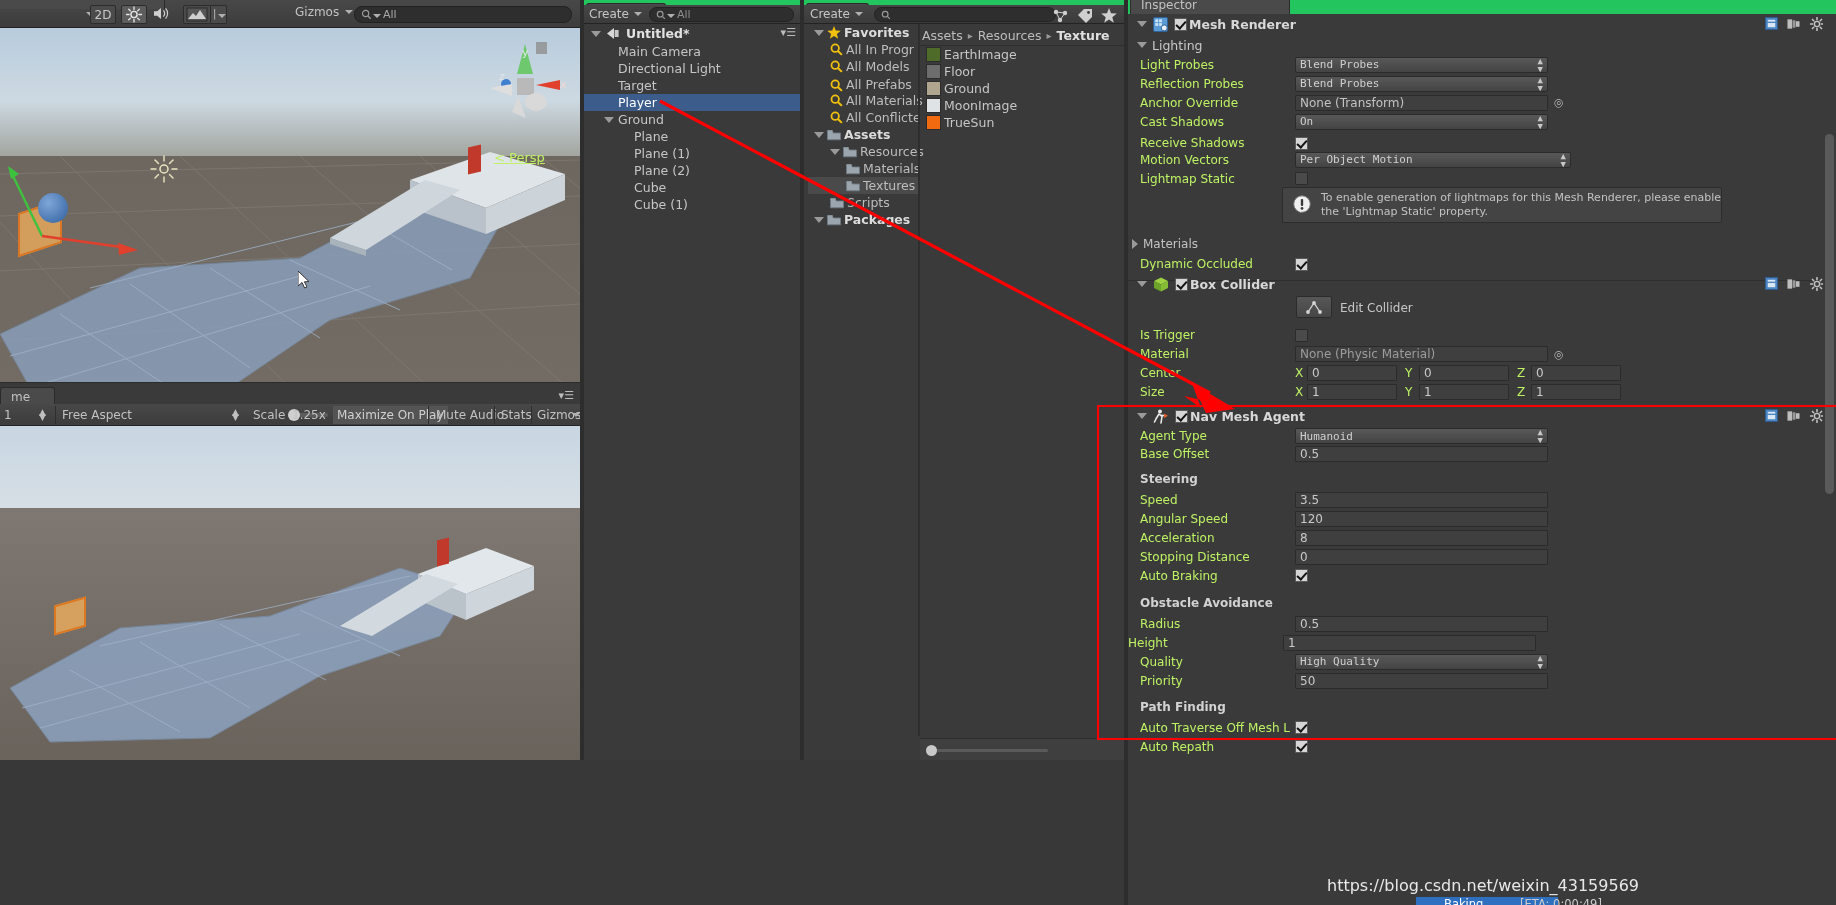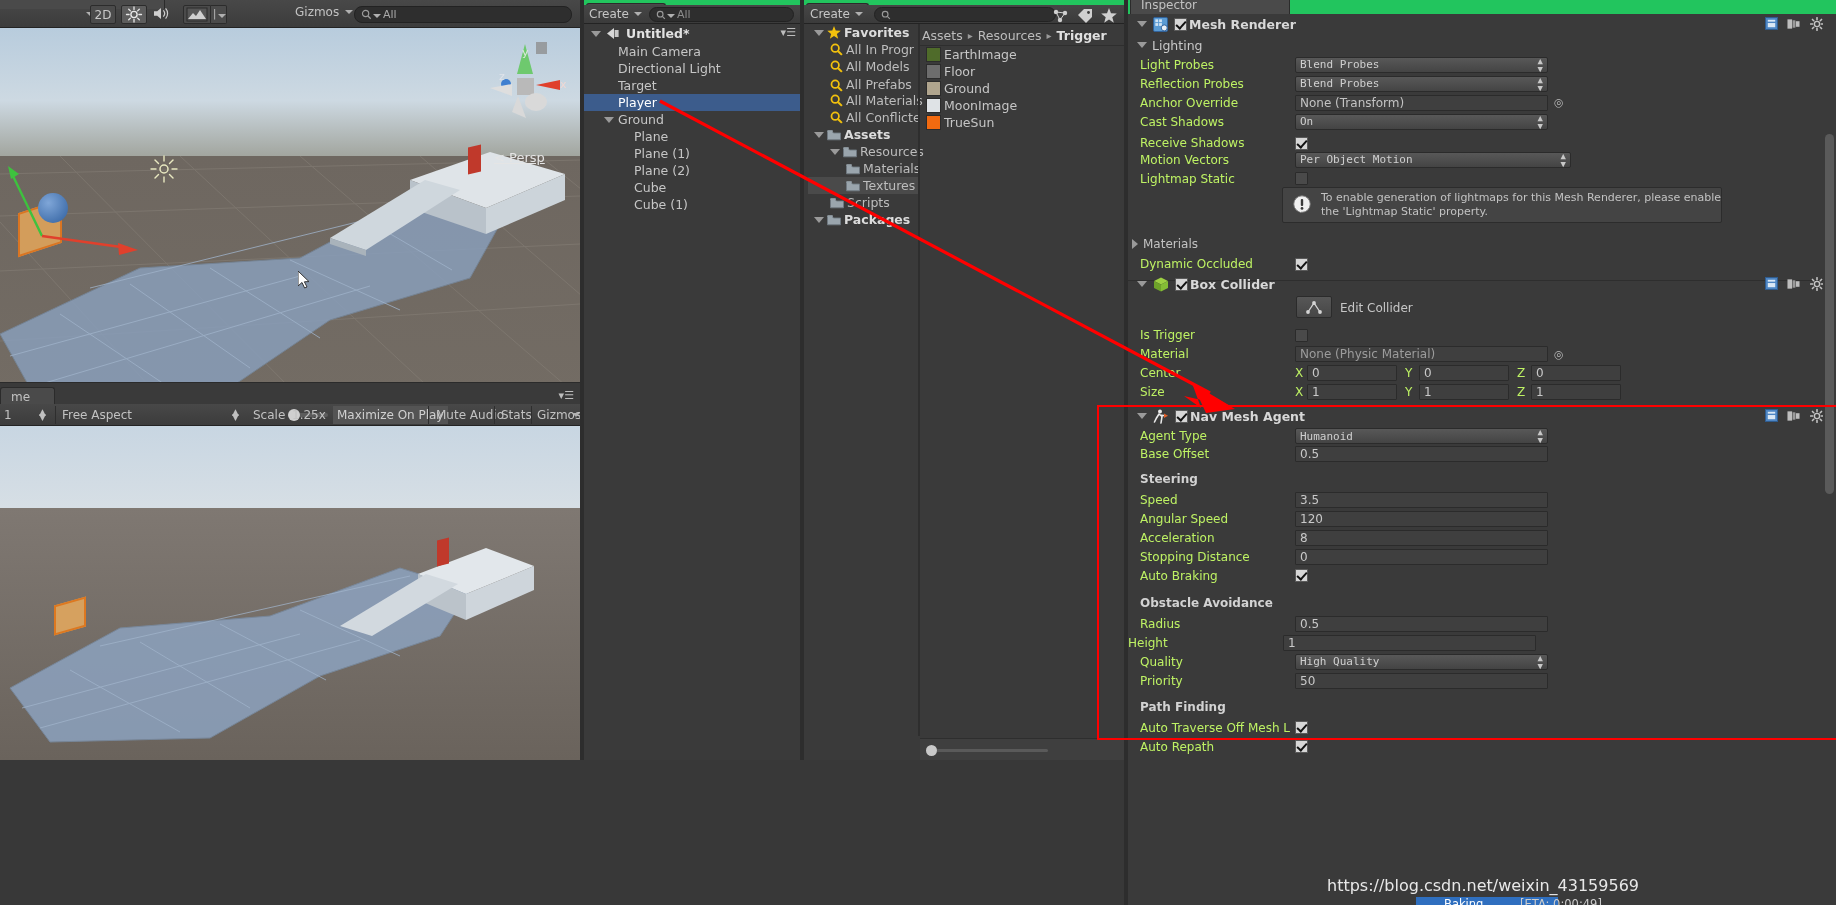--- a/index.html
+++ b/index.html
@@ -191,21 +191,21 @@
     <circle cx="16" cy="44" r="5" fill="#3f7fd0"></circle>
     <text x="9" y="40" fill="#dfe3ea" font-size="11" font-family="DejaVu Sans">z</text>
     <rect x="27" y="38" width="17" height="17" fill="#b9b9b9"></rect>
     <polygon points="46,45 70,40 70,50" fill="#e0402c"></polygon>
     <text x="70" y="48" fill="#f0d8d4" font-size="11" font-family="DejaVu Sans">x</text>
     <polygon points="0,48 22,44 22,56" fill="#dedede"></polygon>
     <ellipse cx="46" cy="62" rx="11" ry="9" fill="#d9d9d9"></ellipse>
     <polygon points="28,56 36,78 22,72" fill="#d9d9d9"></polygon>
     <rect x="46" y="2" width="11" height="12" fill="#8f8f8f" opacity=".8"></rect>
   </svg>
-  <div class="abs" style="left:494px;top:122px;color:#e5e5e5;font-size:13px;text-decoration:underline;">
+  <div class="abs" style="left:494px;top:122px;color:#bef264;font-size:13px;text-decoration:underline;">
     <span>&lt;</span>
     <span>Persp</span>
   </div>
 
   <svg class="abs" style="left:298px;top:243px;" width="14" height="20">
     <polygon points="0,0 0,15 4,11.5 6.6,17 9,16 6.4,10.8 11,10.6" fill="#fff" stroke="#333" stroke-width="1"></polygon>
   </svg>
 </div>
 
 <div class="abs tabstrip" style="left:0;top:382px;width:580px;height:24px;background:#3a3a3a;border-top:1px solid #2b2b2b;">
@@ -480,21 +480,21 @@
       </div>
     </div>
 
   <div class="abs" style="left:114px;top:24px;width:2px;height:712px;background:#2e2e2e;"></div>
 
   <div class="abs" id="project-breadcrumb" style="left:118px;top:26px;height:18px;display:flex;align-items:center;gap:5px;">
       <span style="color: rgb(189, 189, 189); font-size: 12.5px;">Assets</span>
       <span style="color: rgb(154, 154, 154); font-size: 10px;">▸</span>
       <span style="color: rgb(189, 189, 189); font-size: 12.5px;">Resources</span>
       <span style="color: rgb(154, 154, 154); font-size: 10px;">▸</span>
-      <span style="color: rgb(224, 224, 224); font-size: 12.5px; font-weight: bold;">Trigger</span>
+      <span style="color: rgb(224, 224, 224); font-size: 12.5px; font-weight: bold;">Texture</span>
     </div>
   <div class="abs" style="left:116px;top:45px;width:204px;height:1px;background:#2e2e2e;"></div>
 
   <div class="abs" id="project-assets" style="left:122px;top:46px;width:198px;">
       <div style="height: 17px; display: flex; align-items: center;">
         <span style="width: 15px; height: 15px; background: rgb(79, 107, 42); border: 1px solid rgb(44, 44, 44); flex: 0 0 auto;"></span>
         <span style="margin-left: 3px; color: rgb(198, 198, 198); font-size: 12.5px; white-space: nowrap;">EarthImage</span>
       </div>
       <div style="height: 17px; display: flex; align-items: center;">
         <span style="width: 15px; height: 15px; background: rgb(109, 109, 109); border: 1px solid rgb(44, 44, 44); flex: 0 0 auto;"></span>

